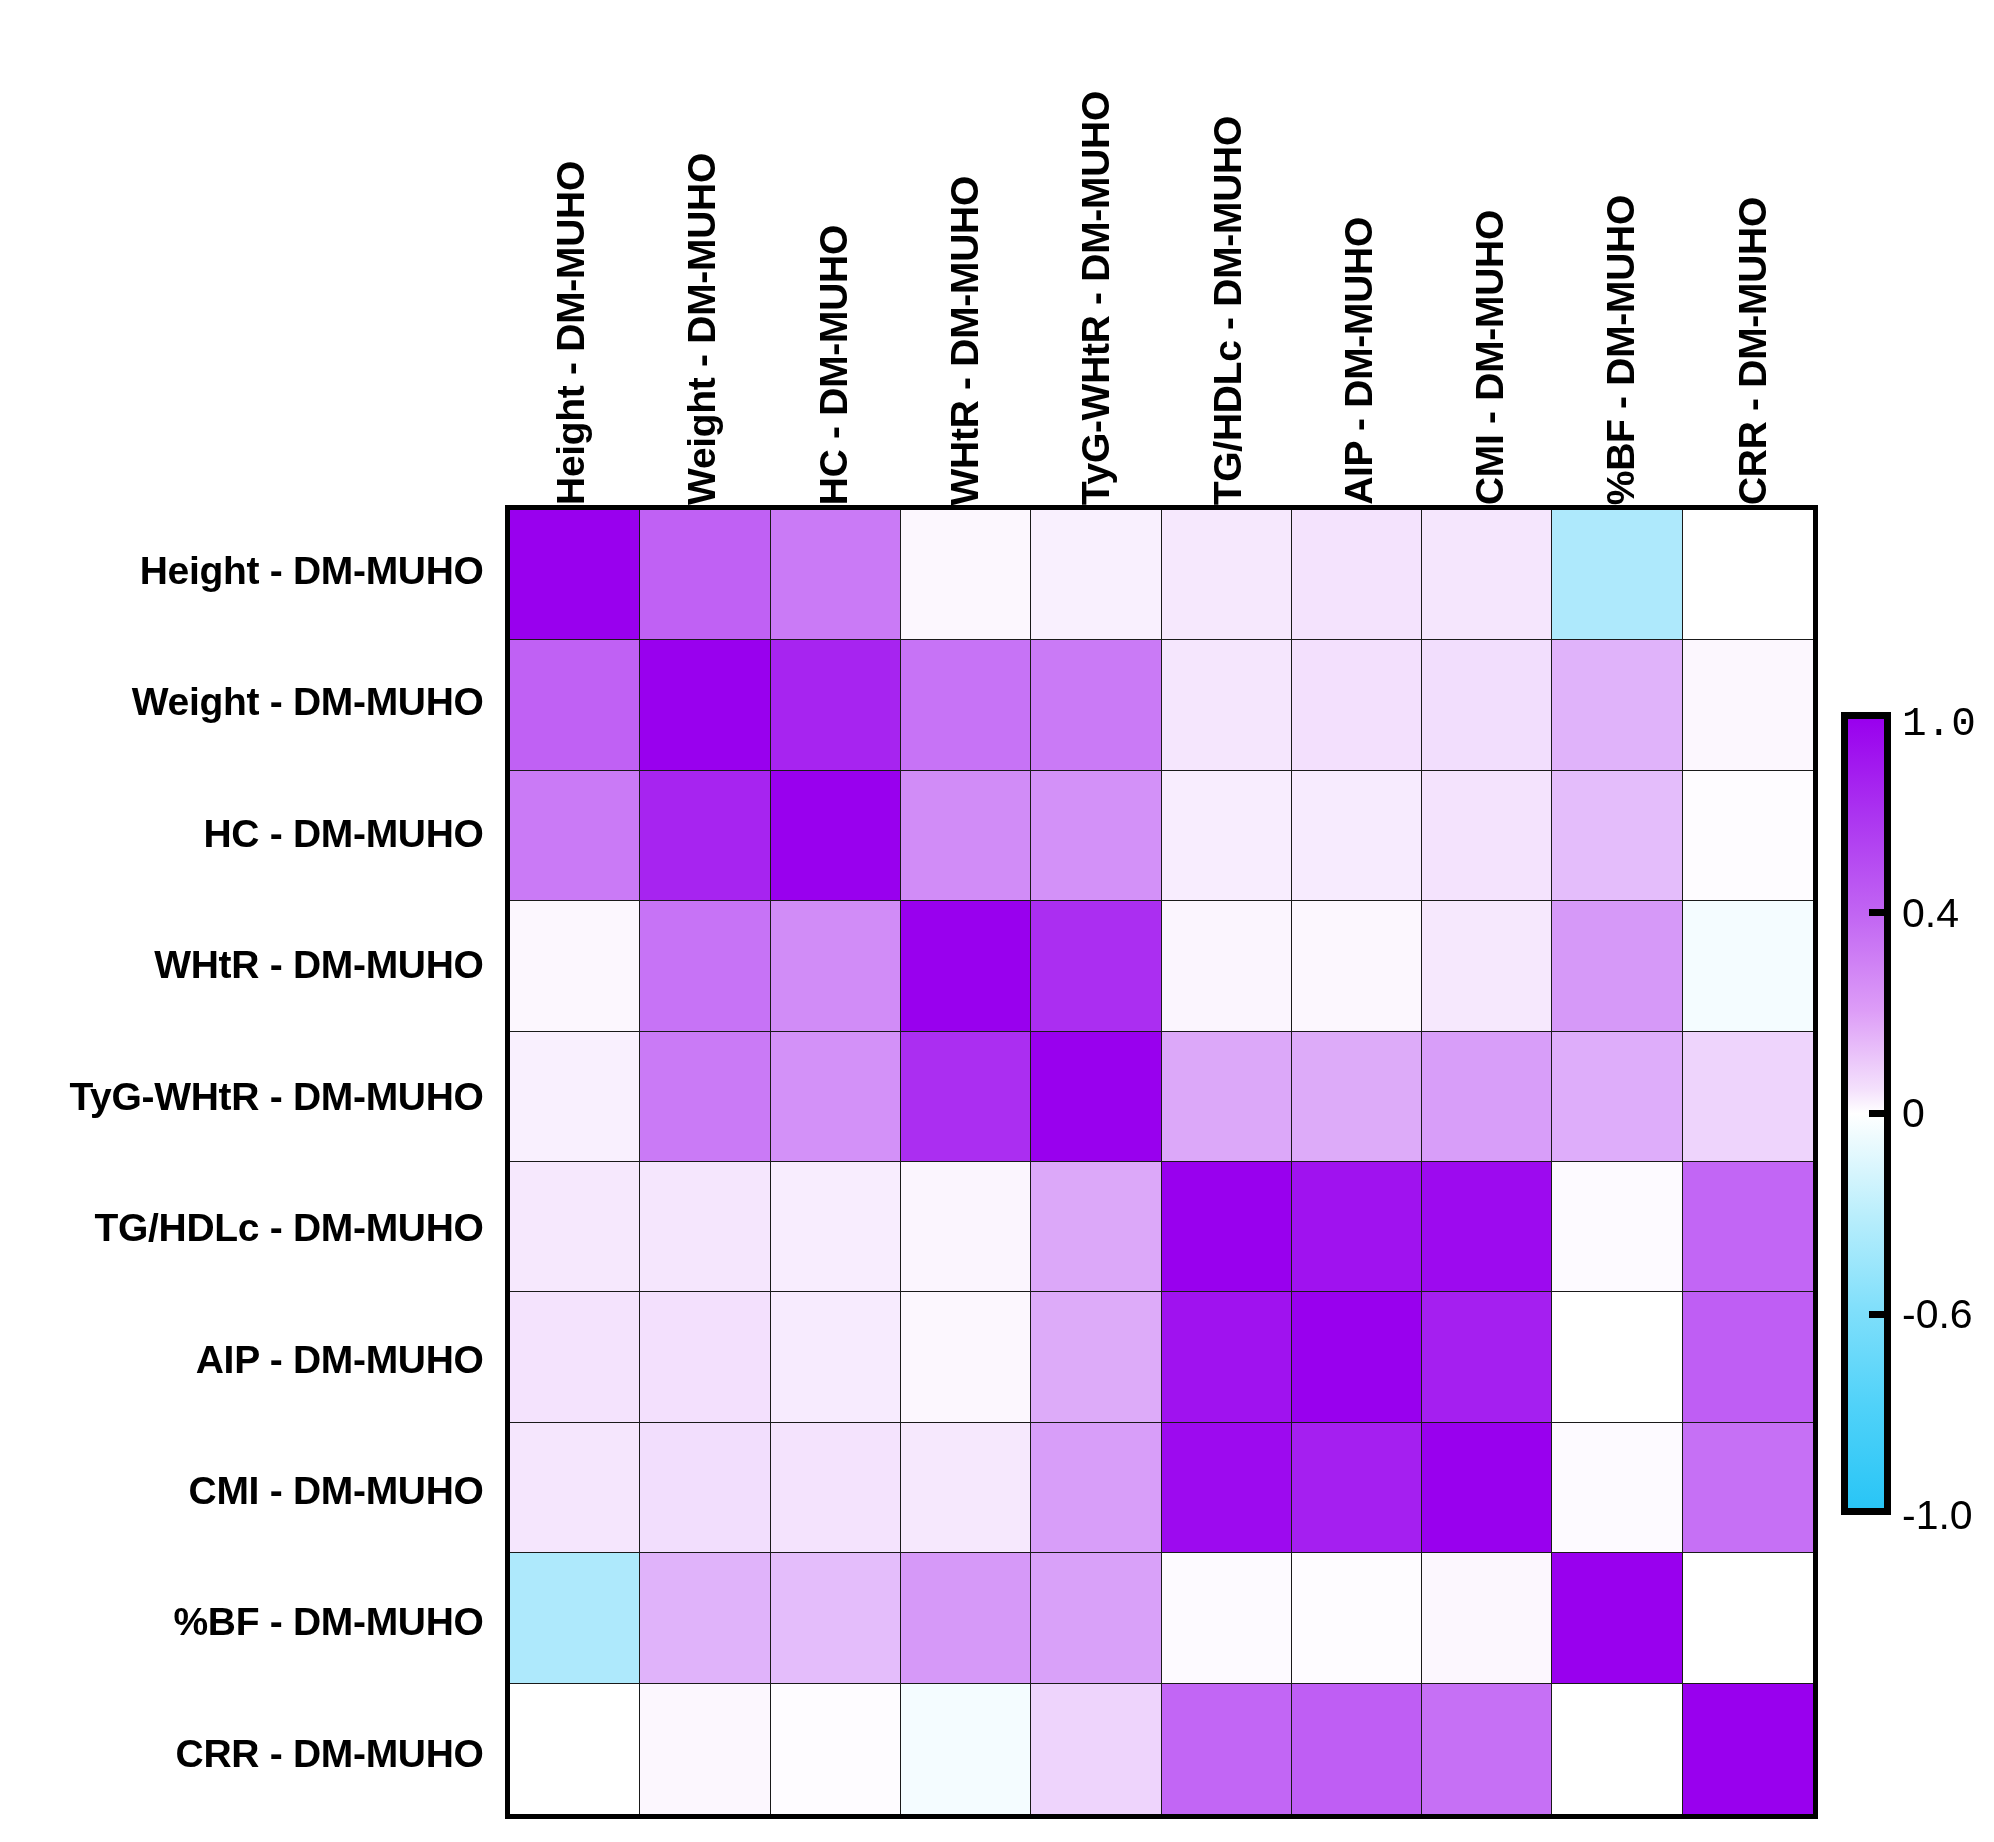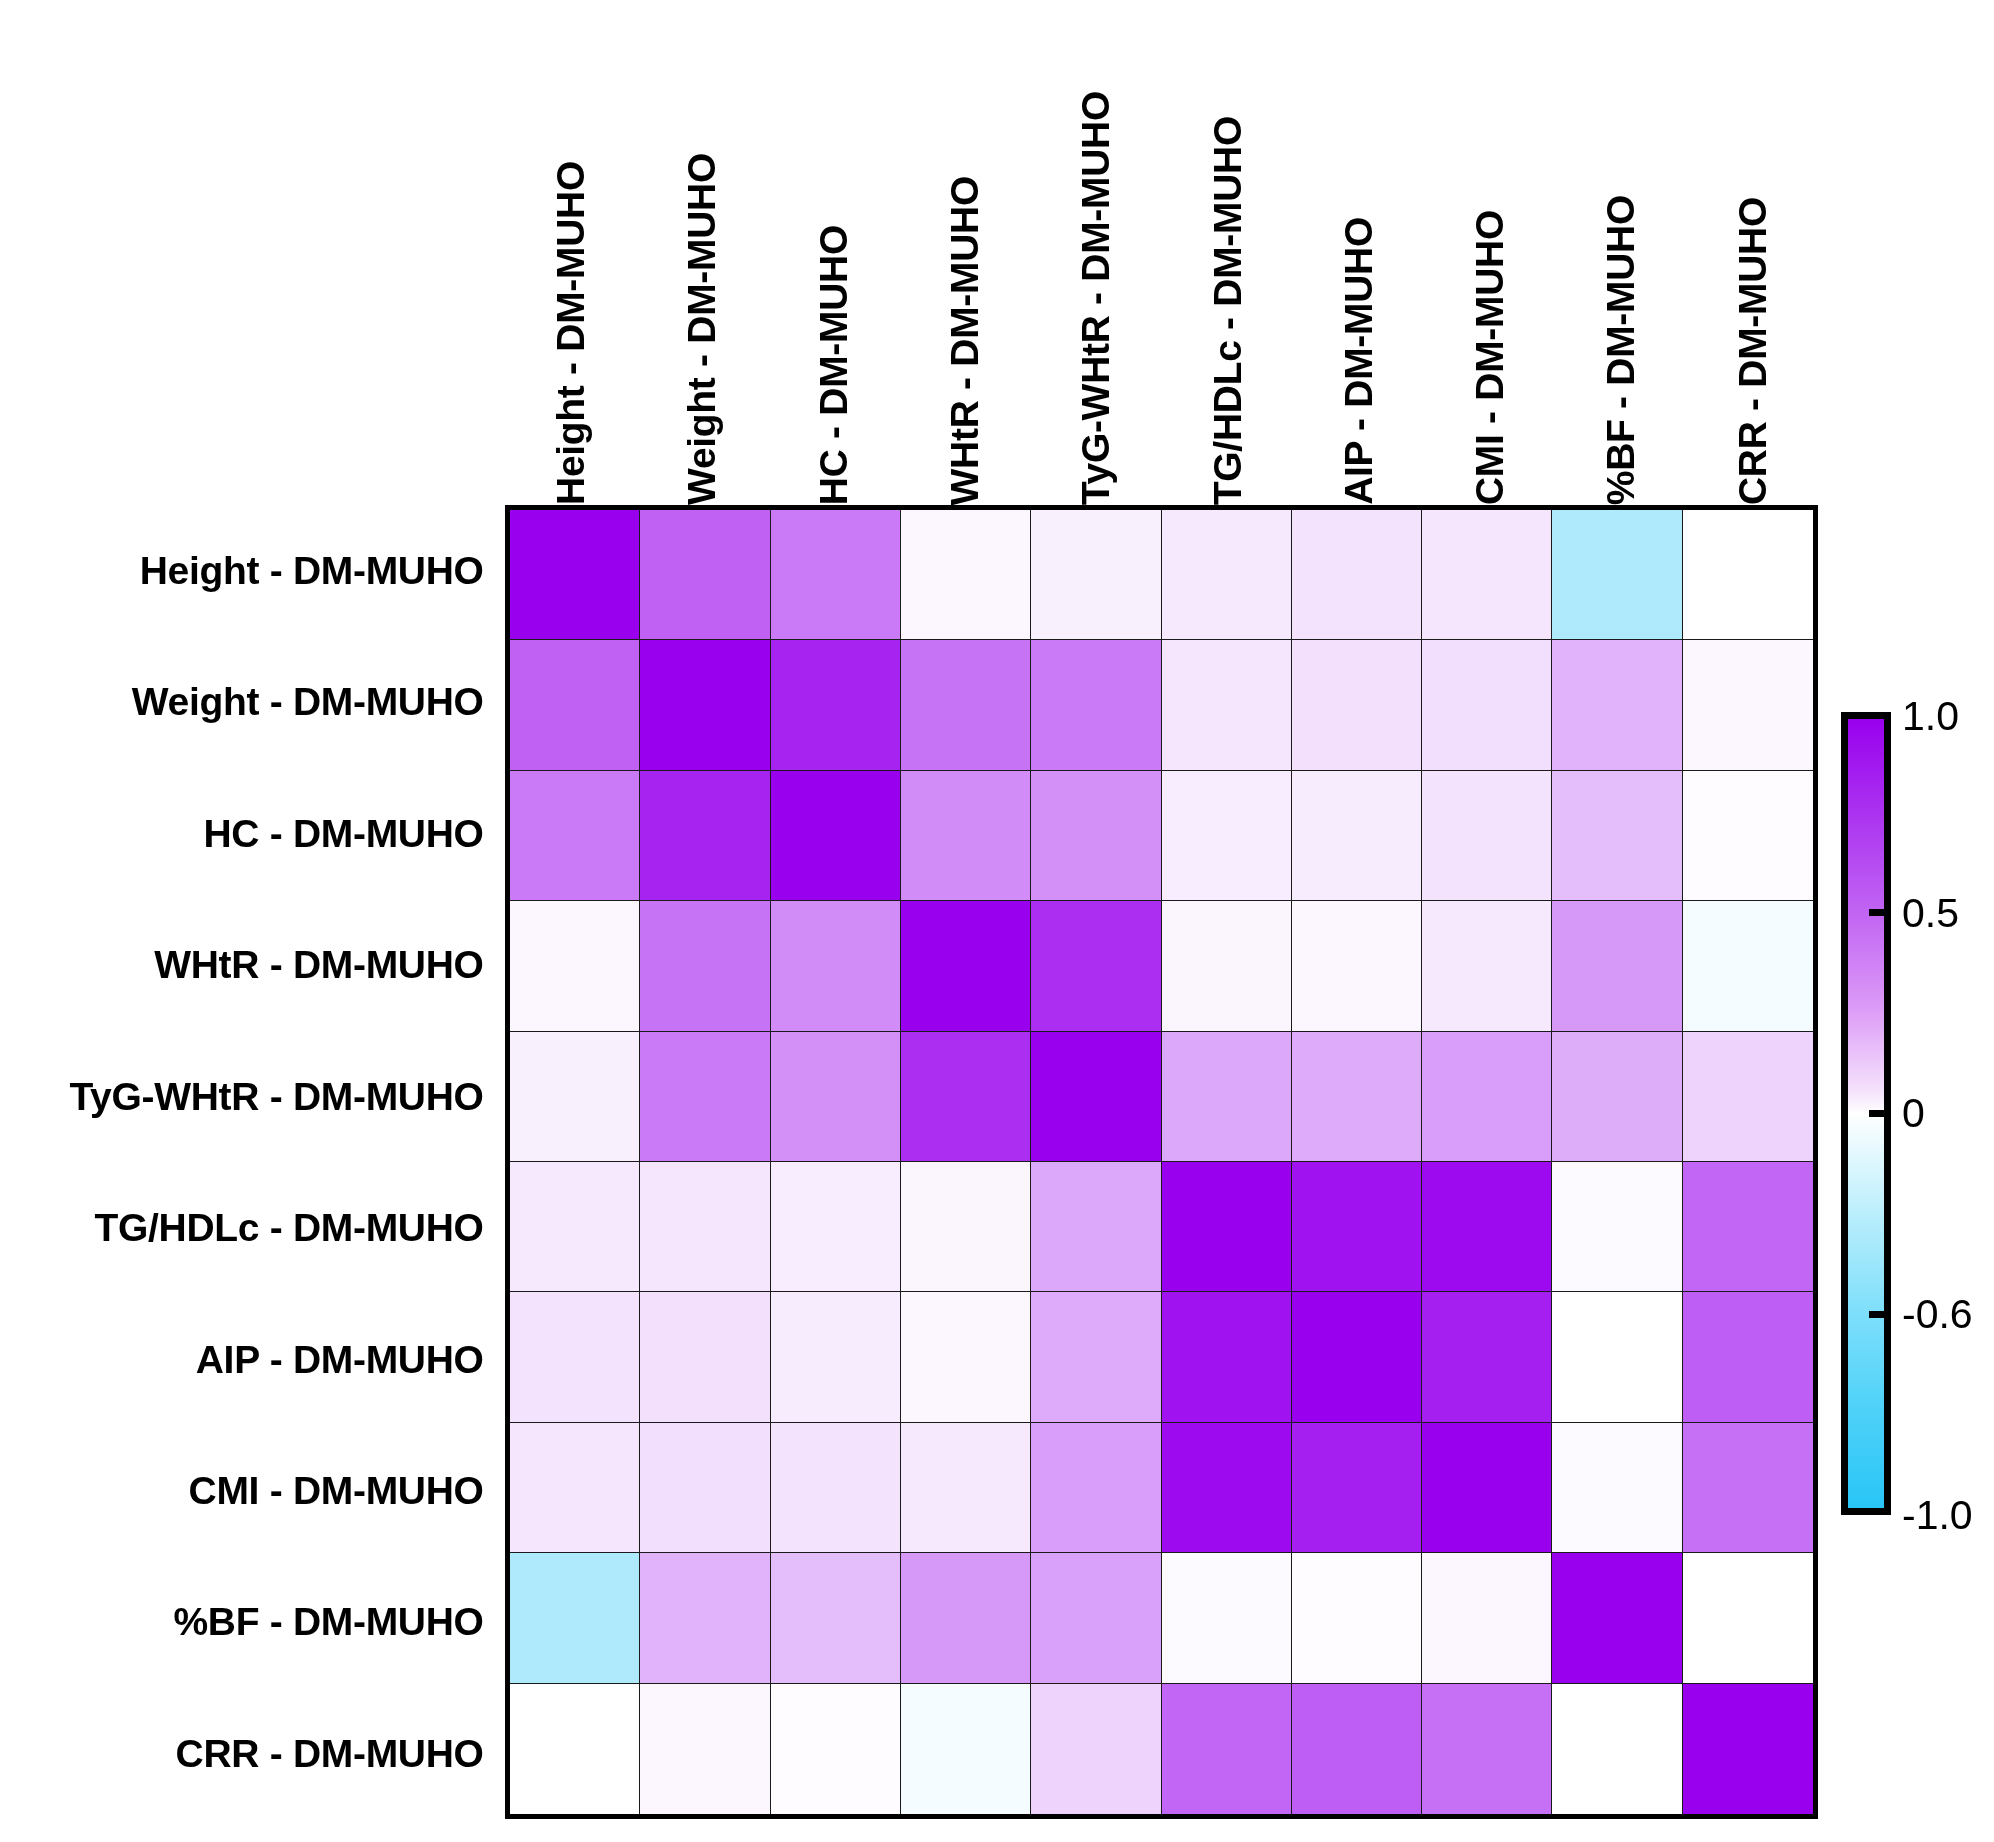--- a/index.html
+++ b/index.html
@@ -319,23 +319,23 @@
         <div class="cell lastrow" title="CRR - DM-MUHO × TG/HDLc - DM-MUHO = 0.6" style="background: rgb(194, 102, 245);"></div>
         <div class="cell lastrow" title="CRR - DM-MUHO × AIP - DM-MUHO = 0.63" style="background: rgb(191, 94, 244);"></div>
         <div class="cell lastrow" title="CRR - DM-MUHO × CMI - DM-MUHO = 0.56" style="background: rgb(198, 112, 245);"></div>
         <div class="cell lastrow" title="CRR - DM-MUHO × %BF - DM-MUHO = 0" style="background: rgb(255, 255, 255);"></div>
         <div class="cell lastcol lastrow" title="CRR - DM-MUHO × CRR - DM-MUHO = 1" style="background: rgb(153, 0, 238);"></div>
       </div>
   </div>
 
   <div id="colorbar-wrap">
     <div id="colorbar"></div>
-  <div class="cb-label" style="top: 4px;">1.0</div>
+  <div class="cb-label" style="top: 12px; font-family: Liberation Mono, monospace;">1.0</div>
       <div class="cb-tick" style="top: 197px;"></div>
-      <div class="cb-label" style="top: 201px;">0.5</div>
+      <div class="cb-label" style="top: 201px;">0.4</div>
       <div class="cb-tick" style="top: 398px;"></div>
       <div class="cb-label" style="top: 401px;">0</div>
       <div class="cb-tick" style="top: 599px;"></div>
       <div class="cb-label" style="top: 602px;">-0.6</div>
       <div class="cb-label" style="top: 803px;">-1.0</div>
     </div>
 
 </div>
 
 

